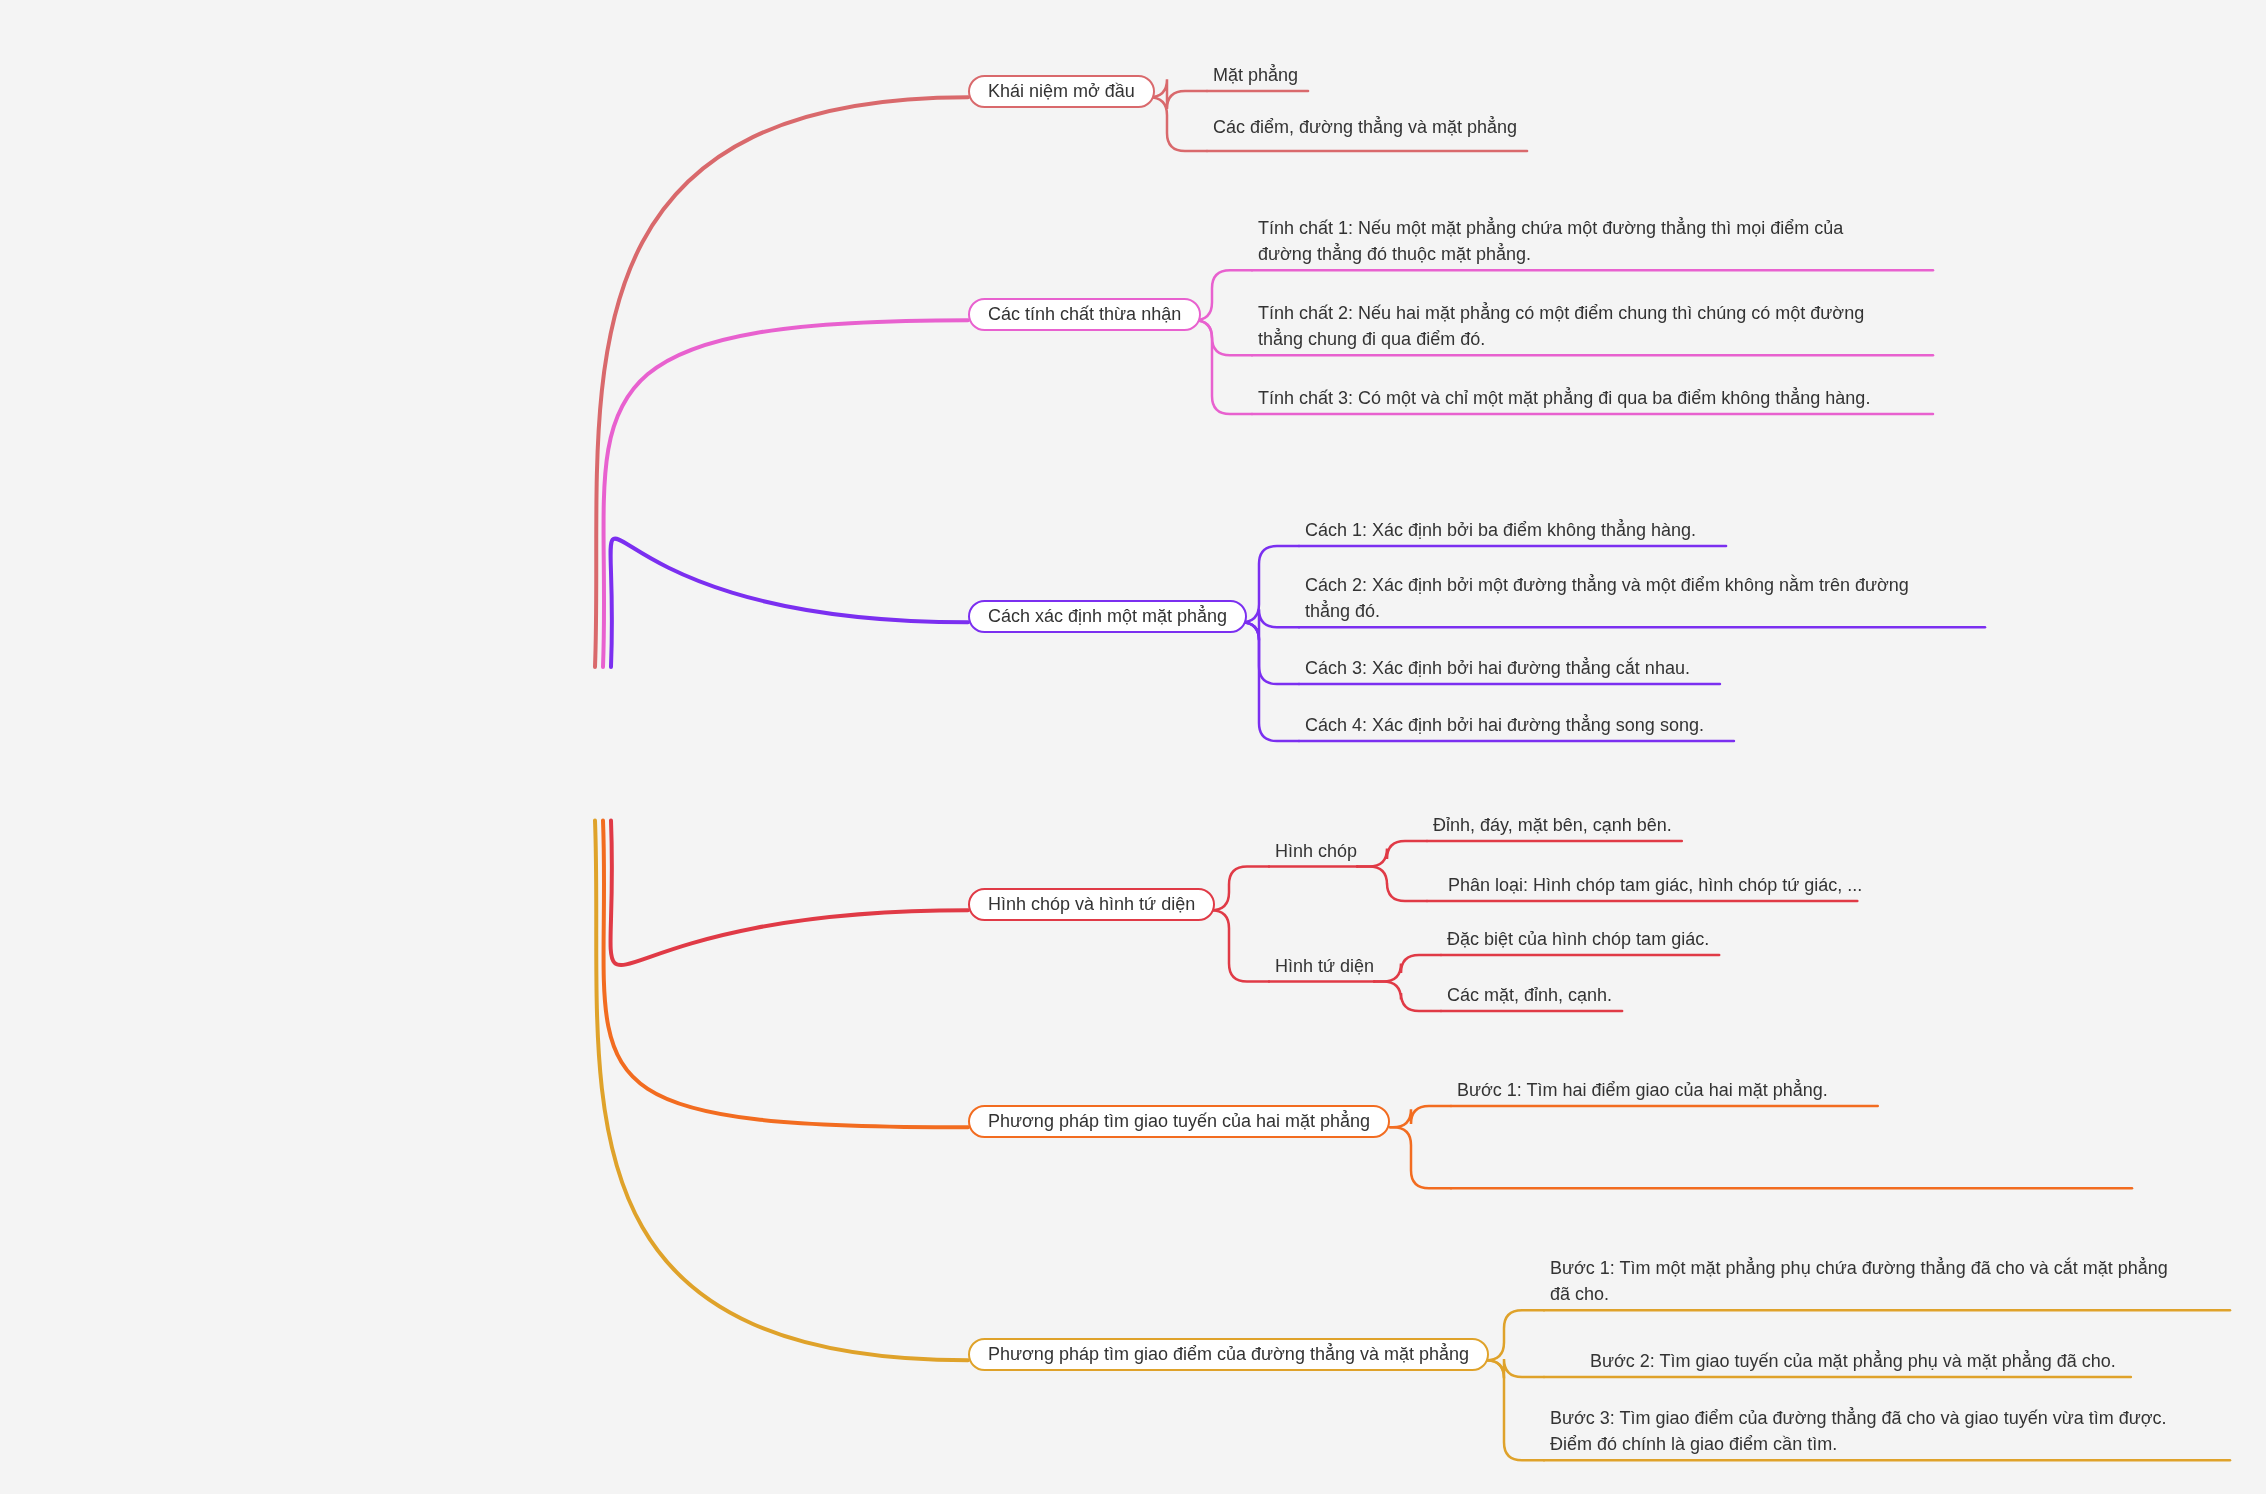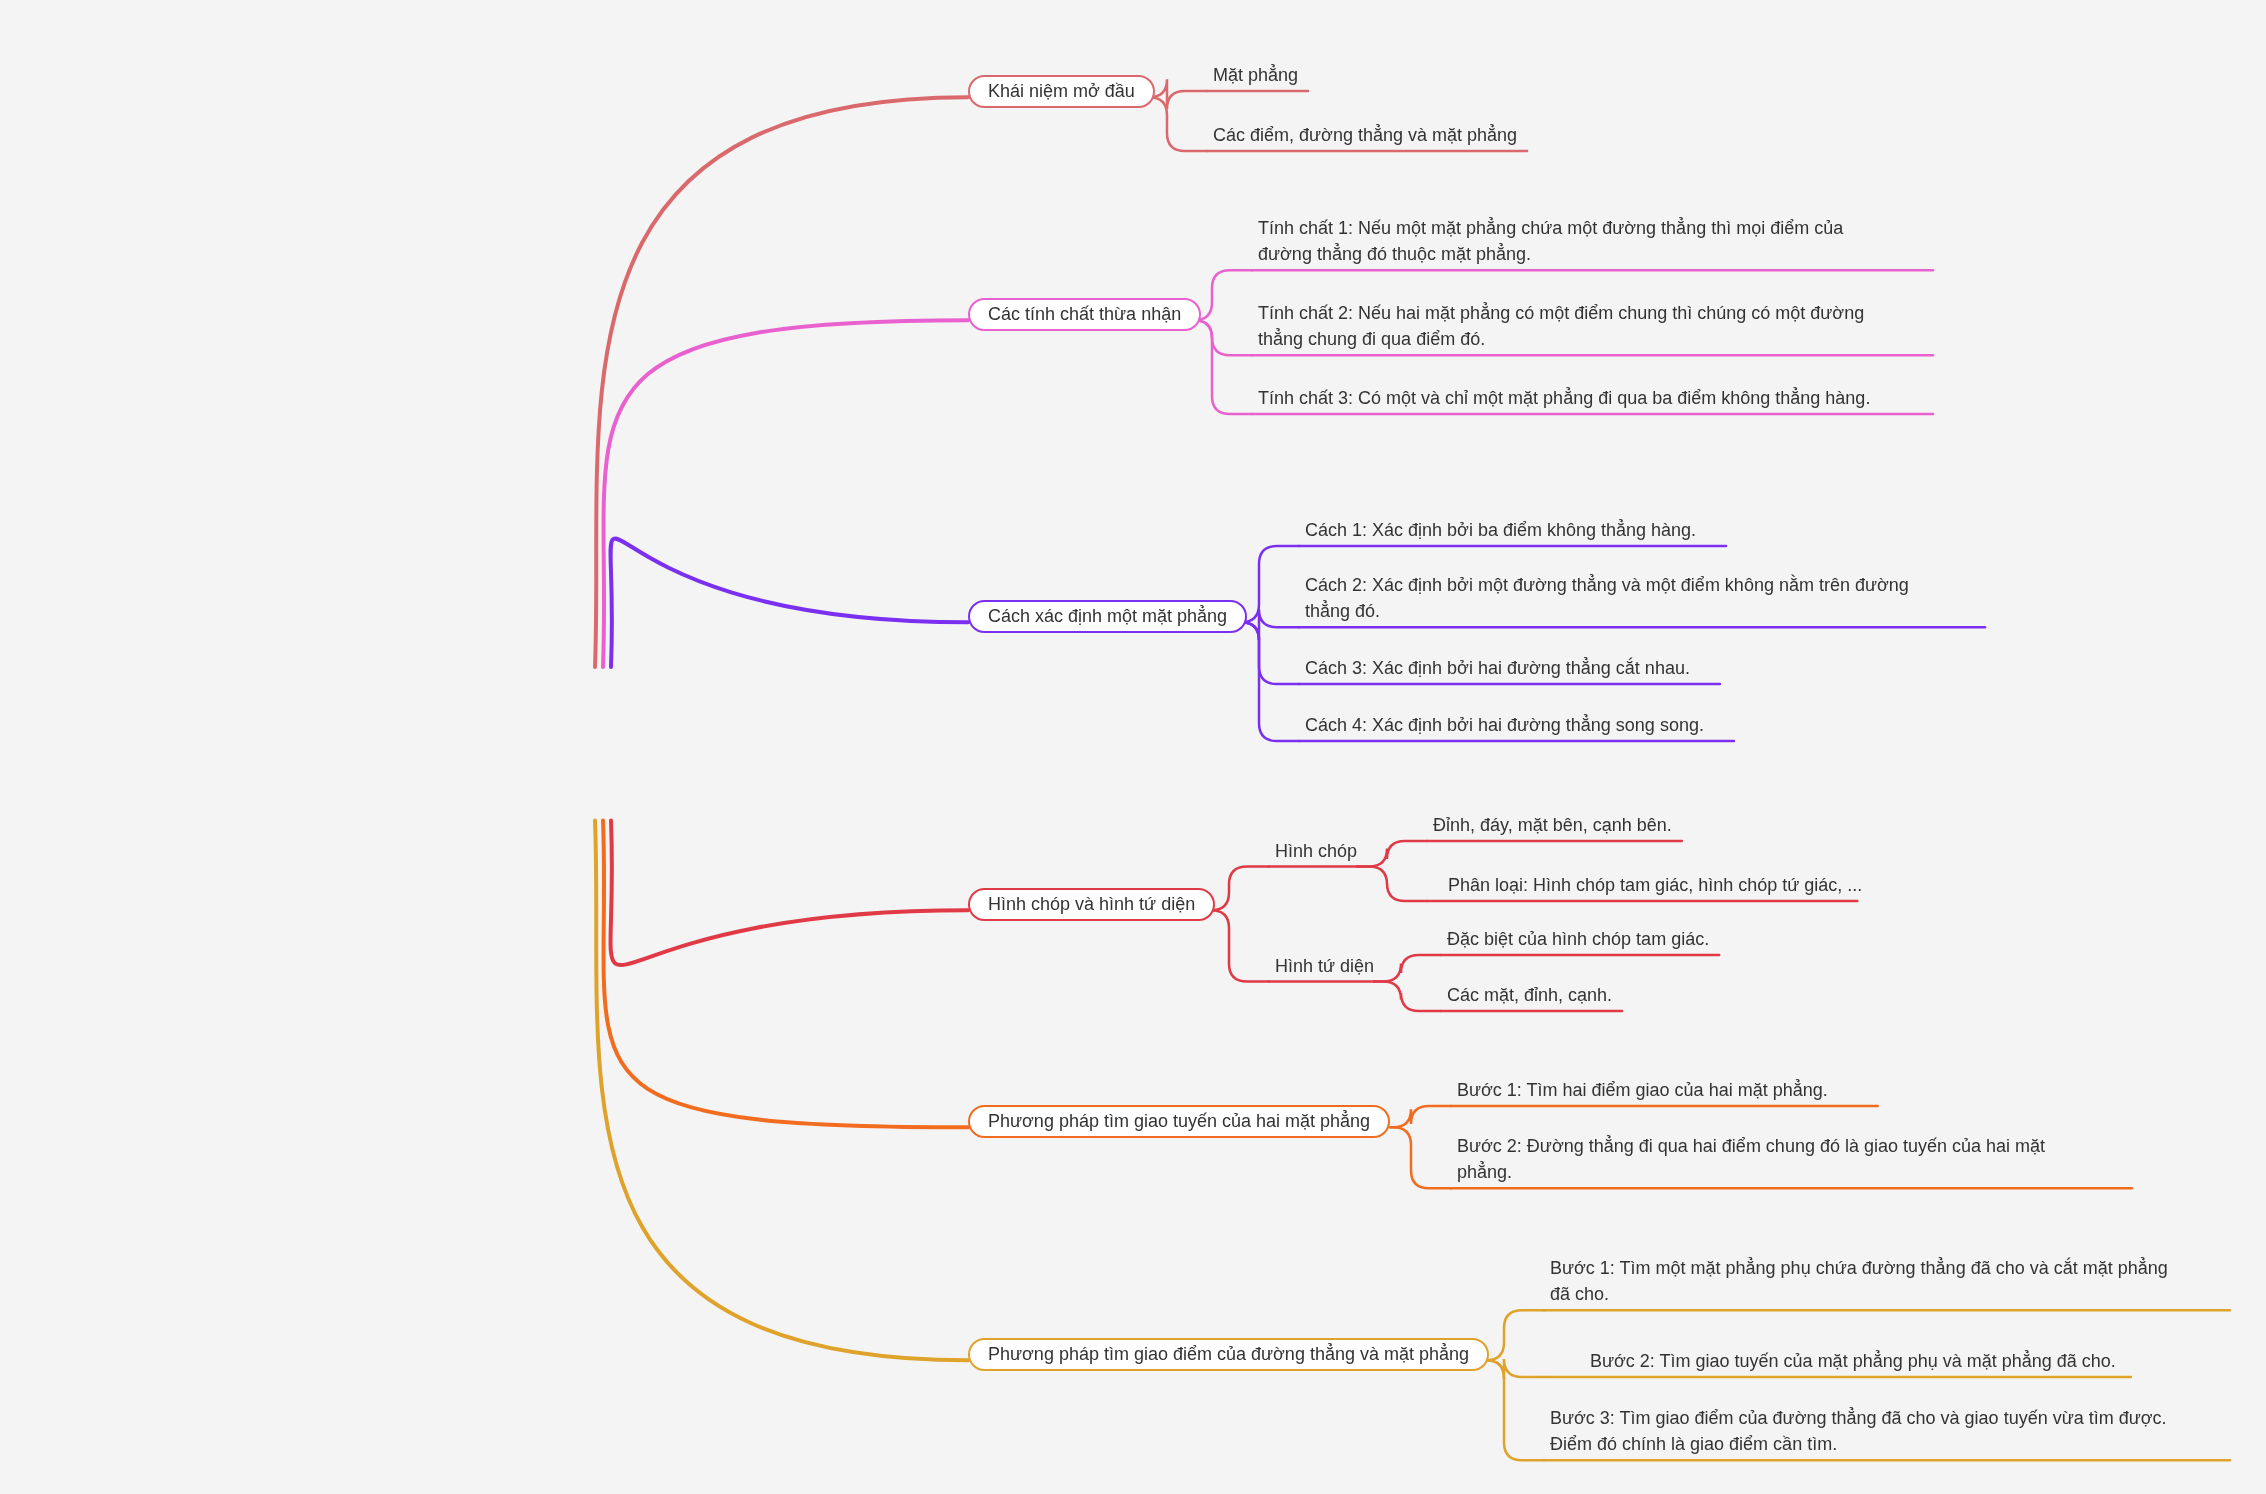--- a/index.html
+++ b/index.html
@@ -141,21 +141,21 @@
       </g>
   </svg>
 
 
   <div class="pill" style="left:968px;top:75px;border-color:#d9696c;">
     <span>Khái niệm mở đầu</span>
   </div>
   <div class="leaf nowrap" style="left:1213px;top:62px;">
     <span>Mặt phẳng</span>
   </div>
-  <div class="leaf nowrap" style="left:1213px;top:122px;">
+  <div class="leaf nowrap" style="left:1213px;top:114px;">
     <span>Các điểm, đường thẳng và mặt phẳng</span>
   </div>
 
   <div class="pill" style="left:968px;top:298px;border-color:#e861cf;">
     <span>Các tính chất thừa nhận</span>
   </div>
   <div class="leaf wrap" style="left:1258px;top:215px;width:630px;">
     <span>Tính chất 1: Nếu một mặt phẳng chứa một đường thẳng thì mọi điểm của đường thẳng đó thuộc mặt phẳng.</span>
   </div>
   <div class="leaf wrap" style="left:1258px;top:300px;width:630px;">
@@ -202,23 +202,20 @@
   <div class="leaf nowrap" style="left:1447px;top:982px;">
     <span>Các mặt, đỉnh, cạnh.</span>
   </div>
 
   <div class="pill" style="left:968px;top:1105px;border-color:#f26c20;">
     <span>Phương pháp tìm giao tuyến của hai mặt phẳng</span>
   </div>
   <div class="leaf nowrap" style="left:1457px;top:1077px;">
     <span>Bước 1: Tìm hai điểm giao của hai mặt phẳng.</span>
   </div>
-  <div class="leaf wrap" style="left:1457px;top:1133px;width:640px;">
-    <span>Bước 2: Đường thẳng đi qua hai điểm chung đó là giao tuyến của hai mặt phẳng.</span>
-  </div>
 
   <div class="pill" style="left:968px;top:1338px;border-color:#dfa22a;">
     <span>Phương pháp tìm giao điểm của đường thẳng và mặt phẳng</span>
   </div>
   <div class="leaf wrap" style="left:1550px;top:1255px;width:625px;">
     <span>Bước 1: Tìm một mặt phẳng phụ chứa đường thẳng đã cho và cắt mặt phẳng đã cho.</span>
   </div>
   <div class="leaf nowrap" style="left:1550px;top:1348px;margin-left:40px;">
     <span>Bước 2: Tìm giao tuyến của mặt phẳng phụ và mặt phẳng đã cho.</span>
   </div>

